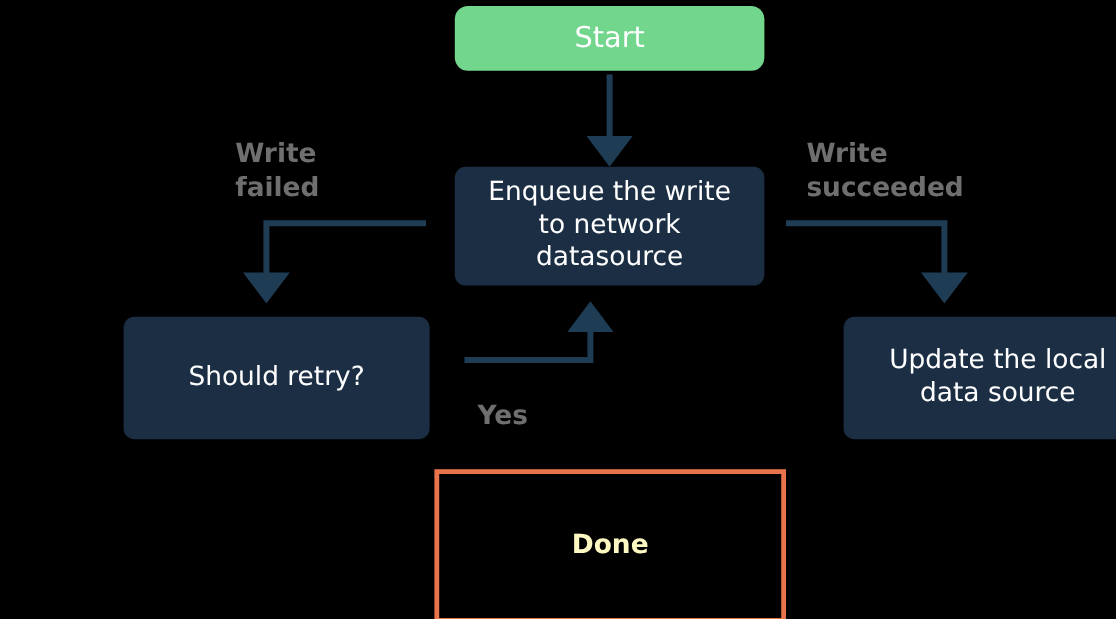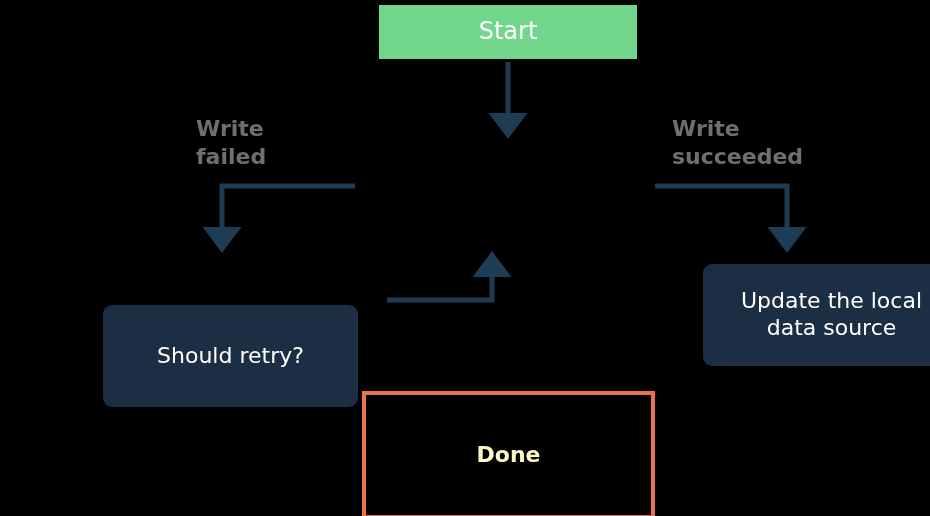--- a/index.html
+++ b/index.html
@@ -25,21 +25,21 @@
     justify-content: center;
     text-align: center;
     line-height: 1.22;
   }
   .node-start {
     left: 379px;
     top: 5px;
     width: 258px;
     height: 54px;
     background: #72d68d;
-    border-radius: 0;
+    border-radius: 11px;
     color: #ffffff;
     font-size: 24px;
   }
   .node-enqueue {
     left: 379px;
     top: 139px;
     width: 258px;
     height: 99px;
     background: #1b2e44;
     border-radius: 9px;
@@ -50,21 +50,20 @@
   .node-should-retry {
     left: 103px;
     top: 264px;
     width: 255px;
     height: 102px;
     background: #1b2e44;
     border-radius: 9px;
     color: #ffffff;
     font-size: 22px;
     padding: 0 14px;
-    margin-top: 41px;
   }
   .node-update-local {
     left: 659px;
     top: 264px;
     width: 257px;
     height: 102px;
     background: #1b2e44;
     border-radius: 9px;
     color: #ffffff;
     font-size: 22px;
@@ -145,34 +144,38 @@
 
     <g>
       <path d="M387,300 L492,300 L492,266" stroke="#1f3c55" stroke-width="5" fill="none" marker-end="url(#arrow)"></path>
     </g>
   </svg>
 
   <div class="node node-start">
     <span>Start</span>
   </div>
 
+  <div class="node node-enqueue">
+    <span>Enqueue the write to network datasource</span>
+  </div>
 
   <div class="node node-should-retry">
     <span>Should retry?</span>
   </div>
 
   <div class="node node-update-local">
     <span>Update the local data source</span>
   </div>
 
   <div class="node node-done">
     <span>Done</span>
   </div>
 
   <div class="edge-label lbl-write-failed">Write
 failed</div>
 
   <div class="edge-label lbl-write-succeeded">Write
 succeeded</div>
 
+  <div class="edge-label lbl-yes">Yes</div>
 
 
 </div>
 
 </body></html>

